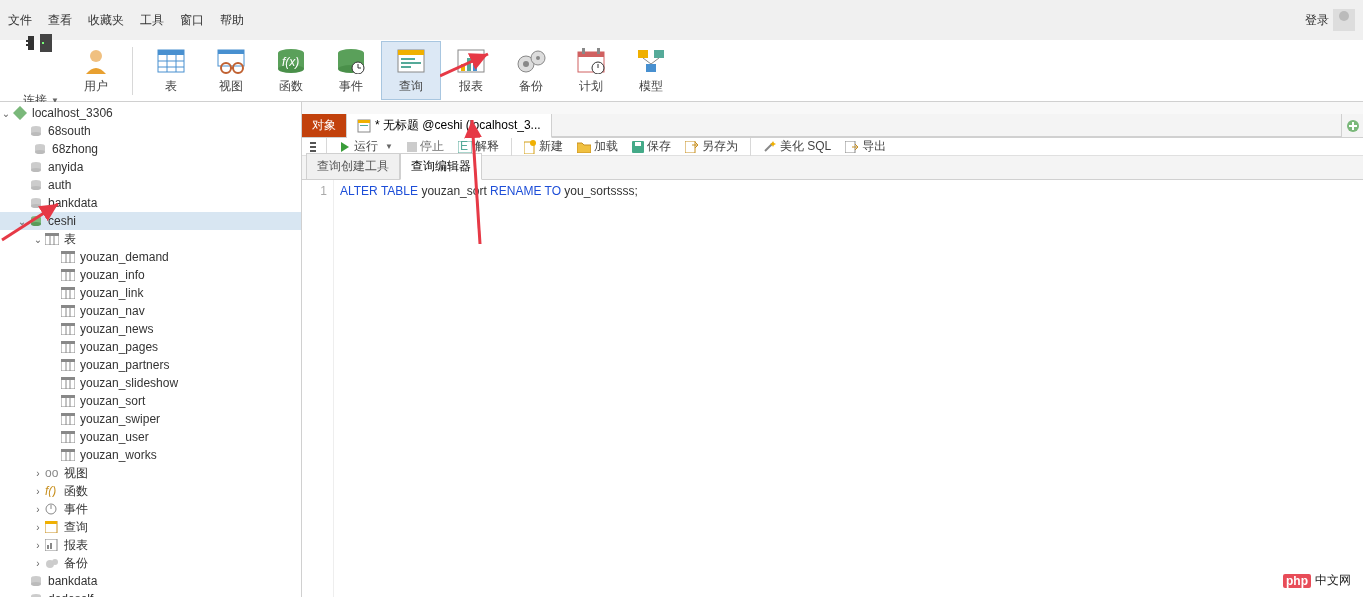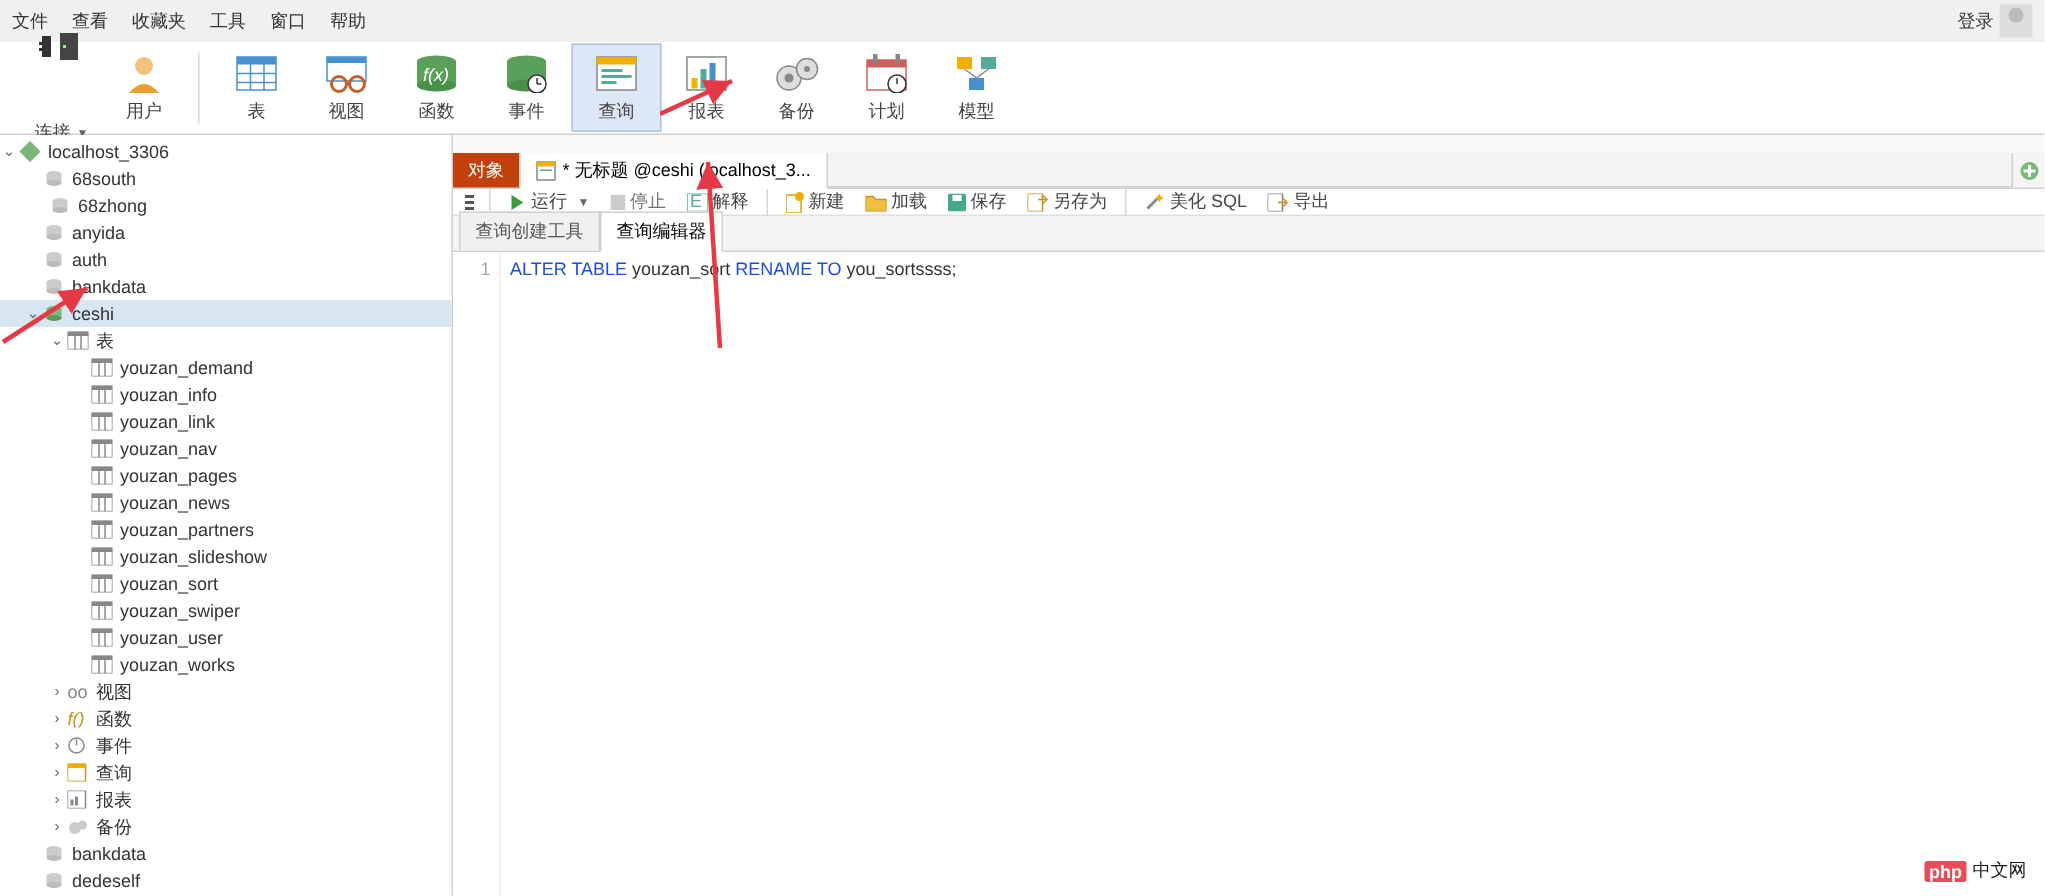--- a/index.html
+++ b/index.html
@@ -1,19 +1,19 @@
 <!DOCTYPE html>
 <html><head>
 <meta charset="utf-8">
 <style>
 * { margin: 0; padding: 0; box-sizing: border-box; font-family: "Microsoft YaHei", "Segoe UI", sans-serif; font-size: 12px; }
 body { background: #fff; width: 1363px; height: 597px; overflow: hidden; position: relative; }
 
 
-.menubar { height: 28px; display: flex; align-items: center; padding: 0 8px; background: #f0f0f0; gap: 16px; }
+.menubar { height: 40px; display: flex; align-items: center; padding: 0 8px; background: #f0f0f0; gap: 16px; }
 .menubar span { color: #333; cursor: default; }
 .menubar .login { margin-left: auto; display: flex; align-items: center; gap: 4px; }
 .avatar { width: 22px; height: 22px; background: #ddd; }
 .avatar::after { content: ''; display: block; width: 10px; height: 10px; background: #bbb; border-radius: 50%; margin: 2px auto 0; }
 
 
 .toolbar { height: 62px; display: flex; align-items: center; padding: 0 8px; background: #fff; border-bottom: 1px solid #d0d0d0; }
 .tool-btn { display: flex; flex-direction: column; align-items: center; justify-content: center; padding: 4px 14px; cursor: pointer; border: 1px solid transparent; }
 .tool-btn.dropdown { padding-right: 8px; gap: 28px; }
 .tool-btn.selected { background: #dce8f5; border-color: #a8c6e0; }
@@ -396,33 +396,33 @@
         <div class="tree-item" style="padding-left: 48px;">
           <span class="tree-caret"></span>
           <span class="tree-ic">
             <svg class="ic-tb" viewBox="0 0 14 12">
               <rect width="14" height="12" fill="#fff" stroke="#888"></rect>
               <rect width="14" height="3" fill="#888"></rect>
               <line x1="5" y1="0" x2="5" y2="12" stroke="#888"></line>
               <line x1="9" y1="0" x2="9" y2="12" stroke="#888"></line>
             </svg>
           </span>
+          <span class="tree-label">youzan_news</span>
+        </div>
+        <div class="tree-item" style="padding-left: 48px;">
+          <span class="tree-caret"></span>
+          <span class="tree-ic">
+            <svg class="ic-tb" viewBox="0 0 14 12">
+              <rect width="14" height="12" fill="#fff" stroke="#888"></rect>
+              <rect width="14" height="3" fill="#888"></rect>
+              <line x1="5" y1="0" x2="5" y2="12" stroke="#888"></line>
+              <line x1="9" y1="0" x2="9" y2="12" stroke="#888"></line>
+            </svg>
+          </span>
           <span class="tree-label">youzan_pages</span>
-        </div>
-        <div class="tree-item" style="padding-left: 48px;">
-          <span class="tree-caret"></span>
-          <span class="tree-ic">
-            <svg class="ic-tb" viewBox="0 0 14 12">
-              <rect width="14" height="12" fill="#fff" stroke="#888"></rect>
-              <rect width="14" height="3" fill="#888"></rect>
-              <line x1="5" y1="0" x2="5" y2="12" stroke="#888"></line>
-              <line x1="9" y1="0" x2="9" y2="12" stroke="#888"></line>
-            </svg>
-          </span>
-          <span class="tree-label">youzan_news</span>
         </div>
         <div class="tree-item" style="padding-left: 48px;">
           <span class="tree-caret"></span>
           <span class="tree-ic">
             <svg class="ic-tb" viewBox="0 0 14 12">
               <rect width="14" height="12" fill="#fff" stroke="#888"></rect>
               <rect width="14" height="3" fill="#888"></rect>
               <line x1="5" y1="0" x2="5" y2="12" stroke="#888"></line>
               <line x1="9" y1="0" x2="9" y2="12" stroke="#888"></line>
             </svg>

